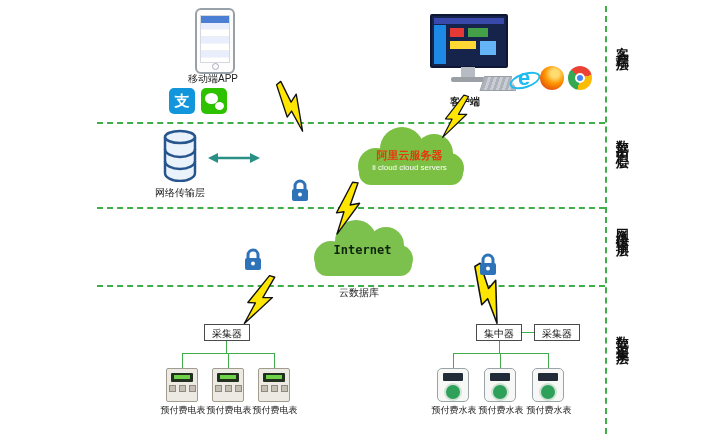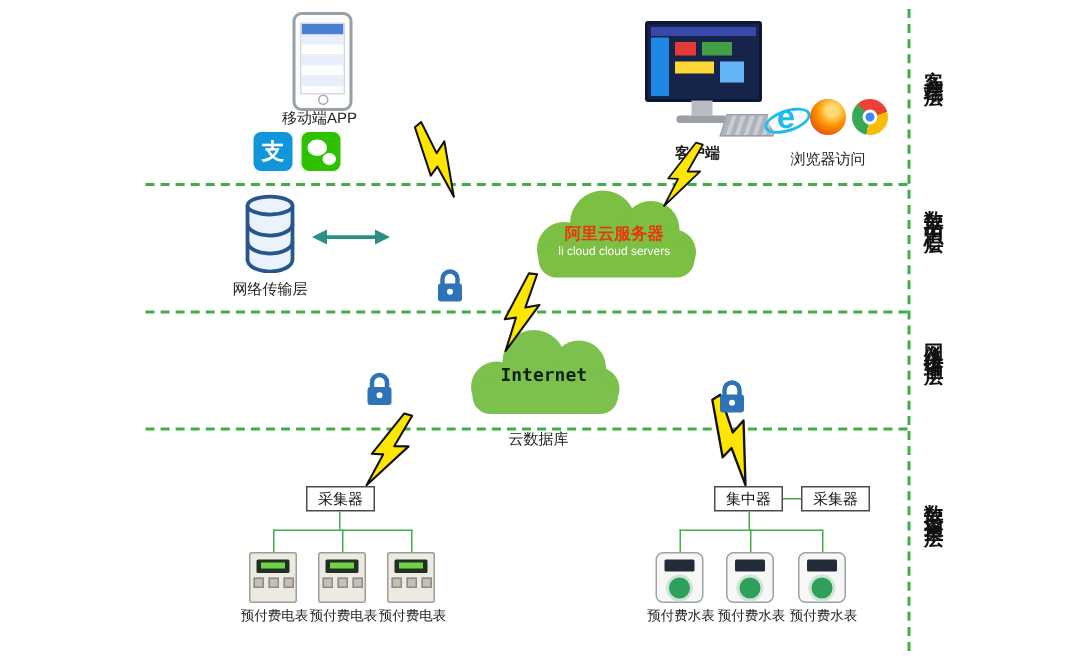--- a/index.html
+++ b/index.html
@@ -120,21 +120,20 @@
     <div class="mon-base"></div>
     <div class="keyboard"></div>
   </div>
   <div class="lbl" style="left:416px;top:95px;width:74px;font-weight:bold;">客户端</div>
 
   <div class="bricon ie" style="left:500px;top:66px;">
     <span>e</span>
   </div>
   <div class="bricon firefox" style="left:528px;top:66px;"></div>
   <div class="bricon chrome" style="left:556px;top:66px;"></div>
-  <div class="lbl" style="left:492px;top:99px;width:96px;">浏览器访问</div>
 
   <svg class="abs" style="left:148px;top:128px;" width="40" height="54" viewBox="0 0 40 54">
     <path d="M5,9 V45 c0,4.5 6.7,8 15,8 s15,-3.5 15,-8 V9" fill="#eaf2fb" stroke="#27568e" stroke-width="2.5"></path>
     <ellipse cx="20" cy="9" rx="15" ry="6" fill="#eaf2fb" stroke="#27568e" stroke-width="2.5"></ellipse>
     <path d="M5,21 c0,4.5 6.7,8 15,8 s15,-3.5 15,-8" fill="none" stroke="#27568e" stroke-width="2.5"></path>
     <path d="M5,33 c0,4.5 6.7,8 15,8 s15,-3.5 15,-8" fill="none" stroke="#27568e" stroke-width="2.5"></path>
   </svg>
   <div class="lbl" style="left:134px;top:186px;width:68px;">网络传输层</div>
 
   <svg class="abs" style="left:196px;top:149px;" width="52" height="18" viewBox="0 0 52 18">

